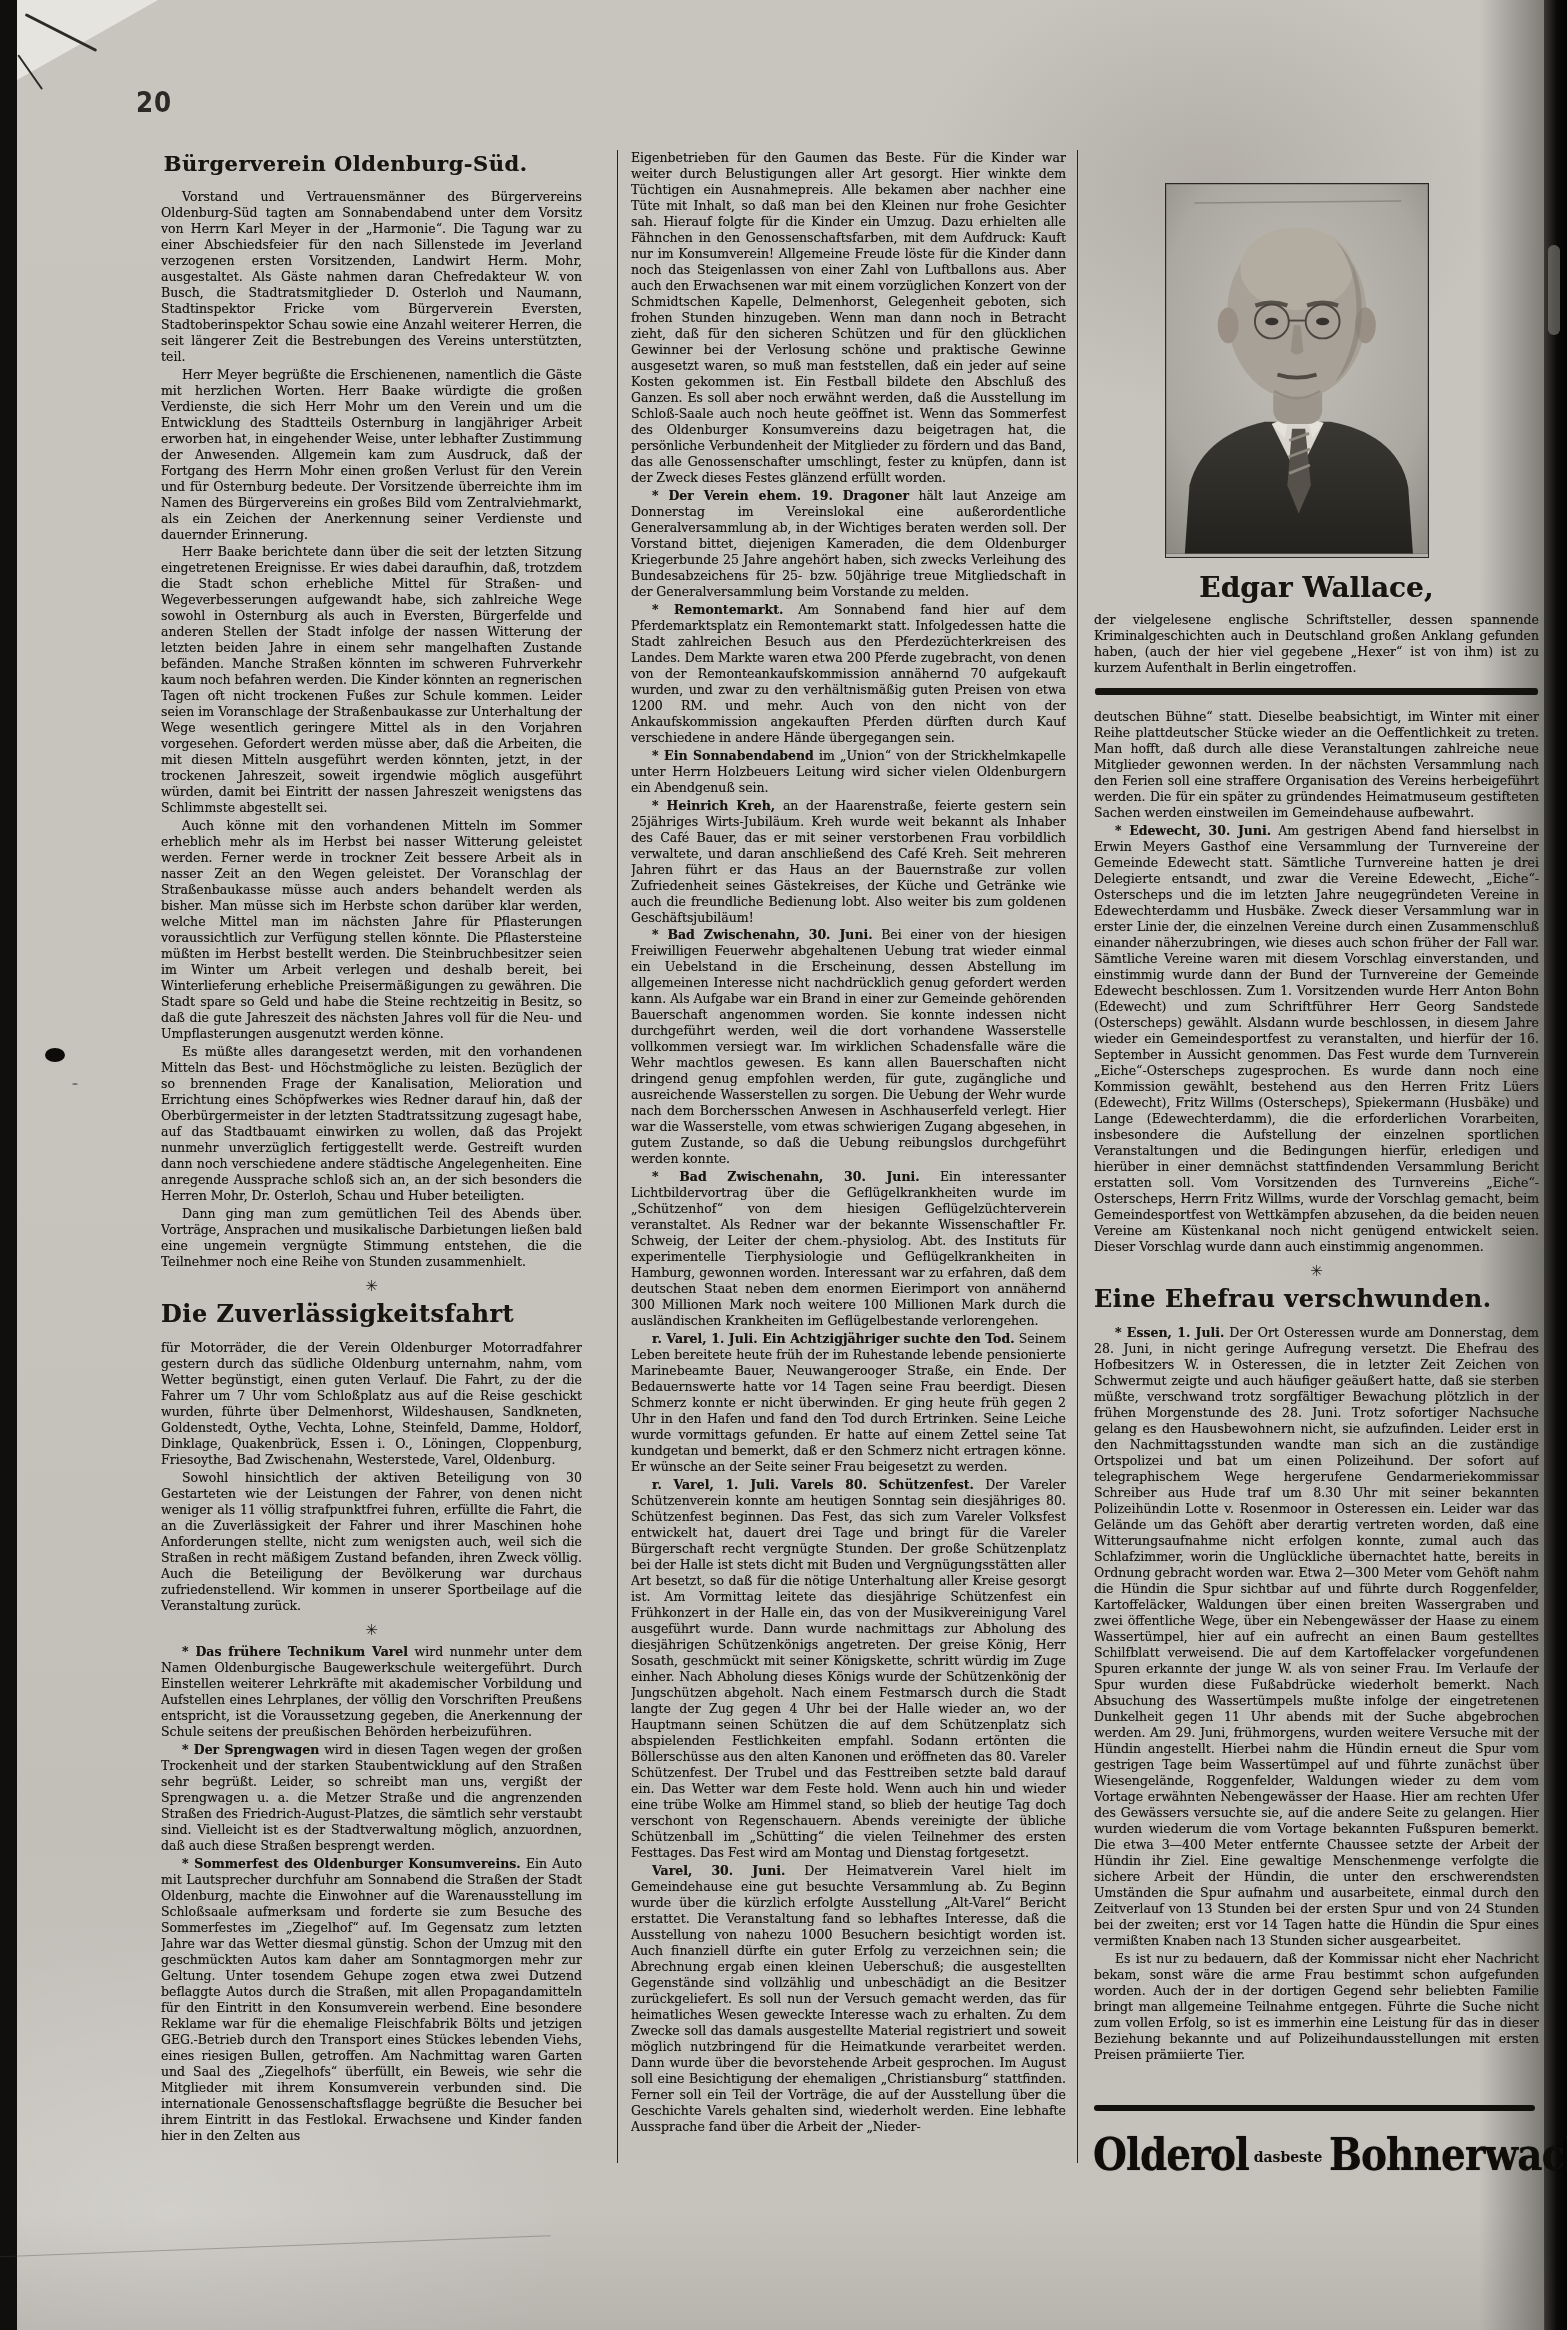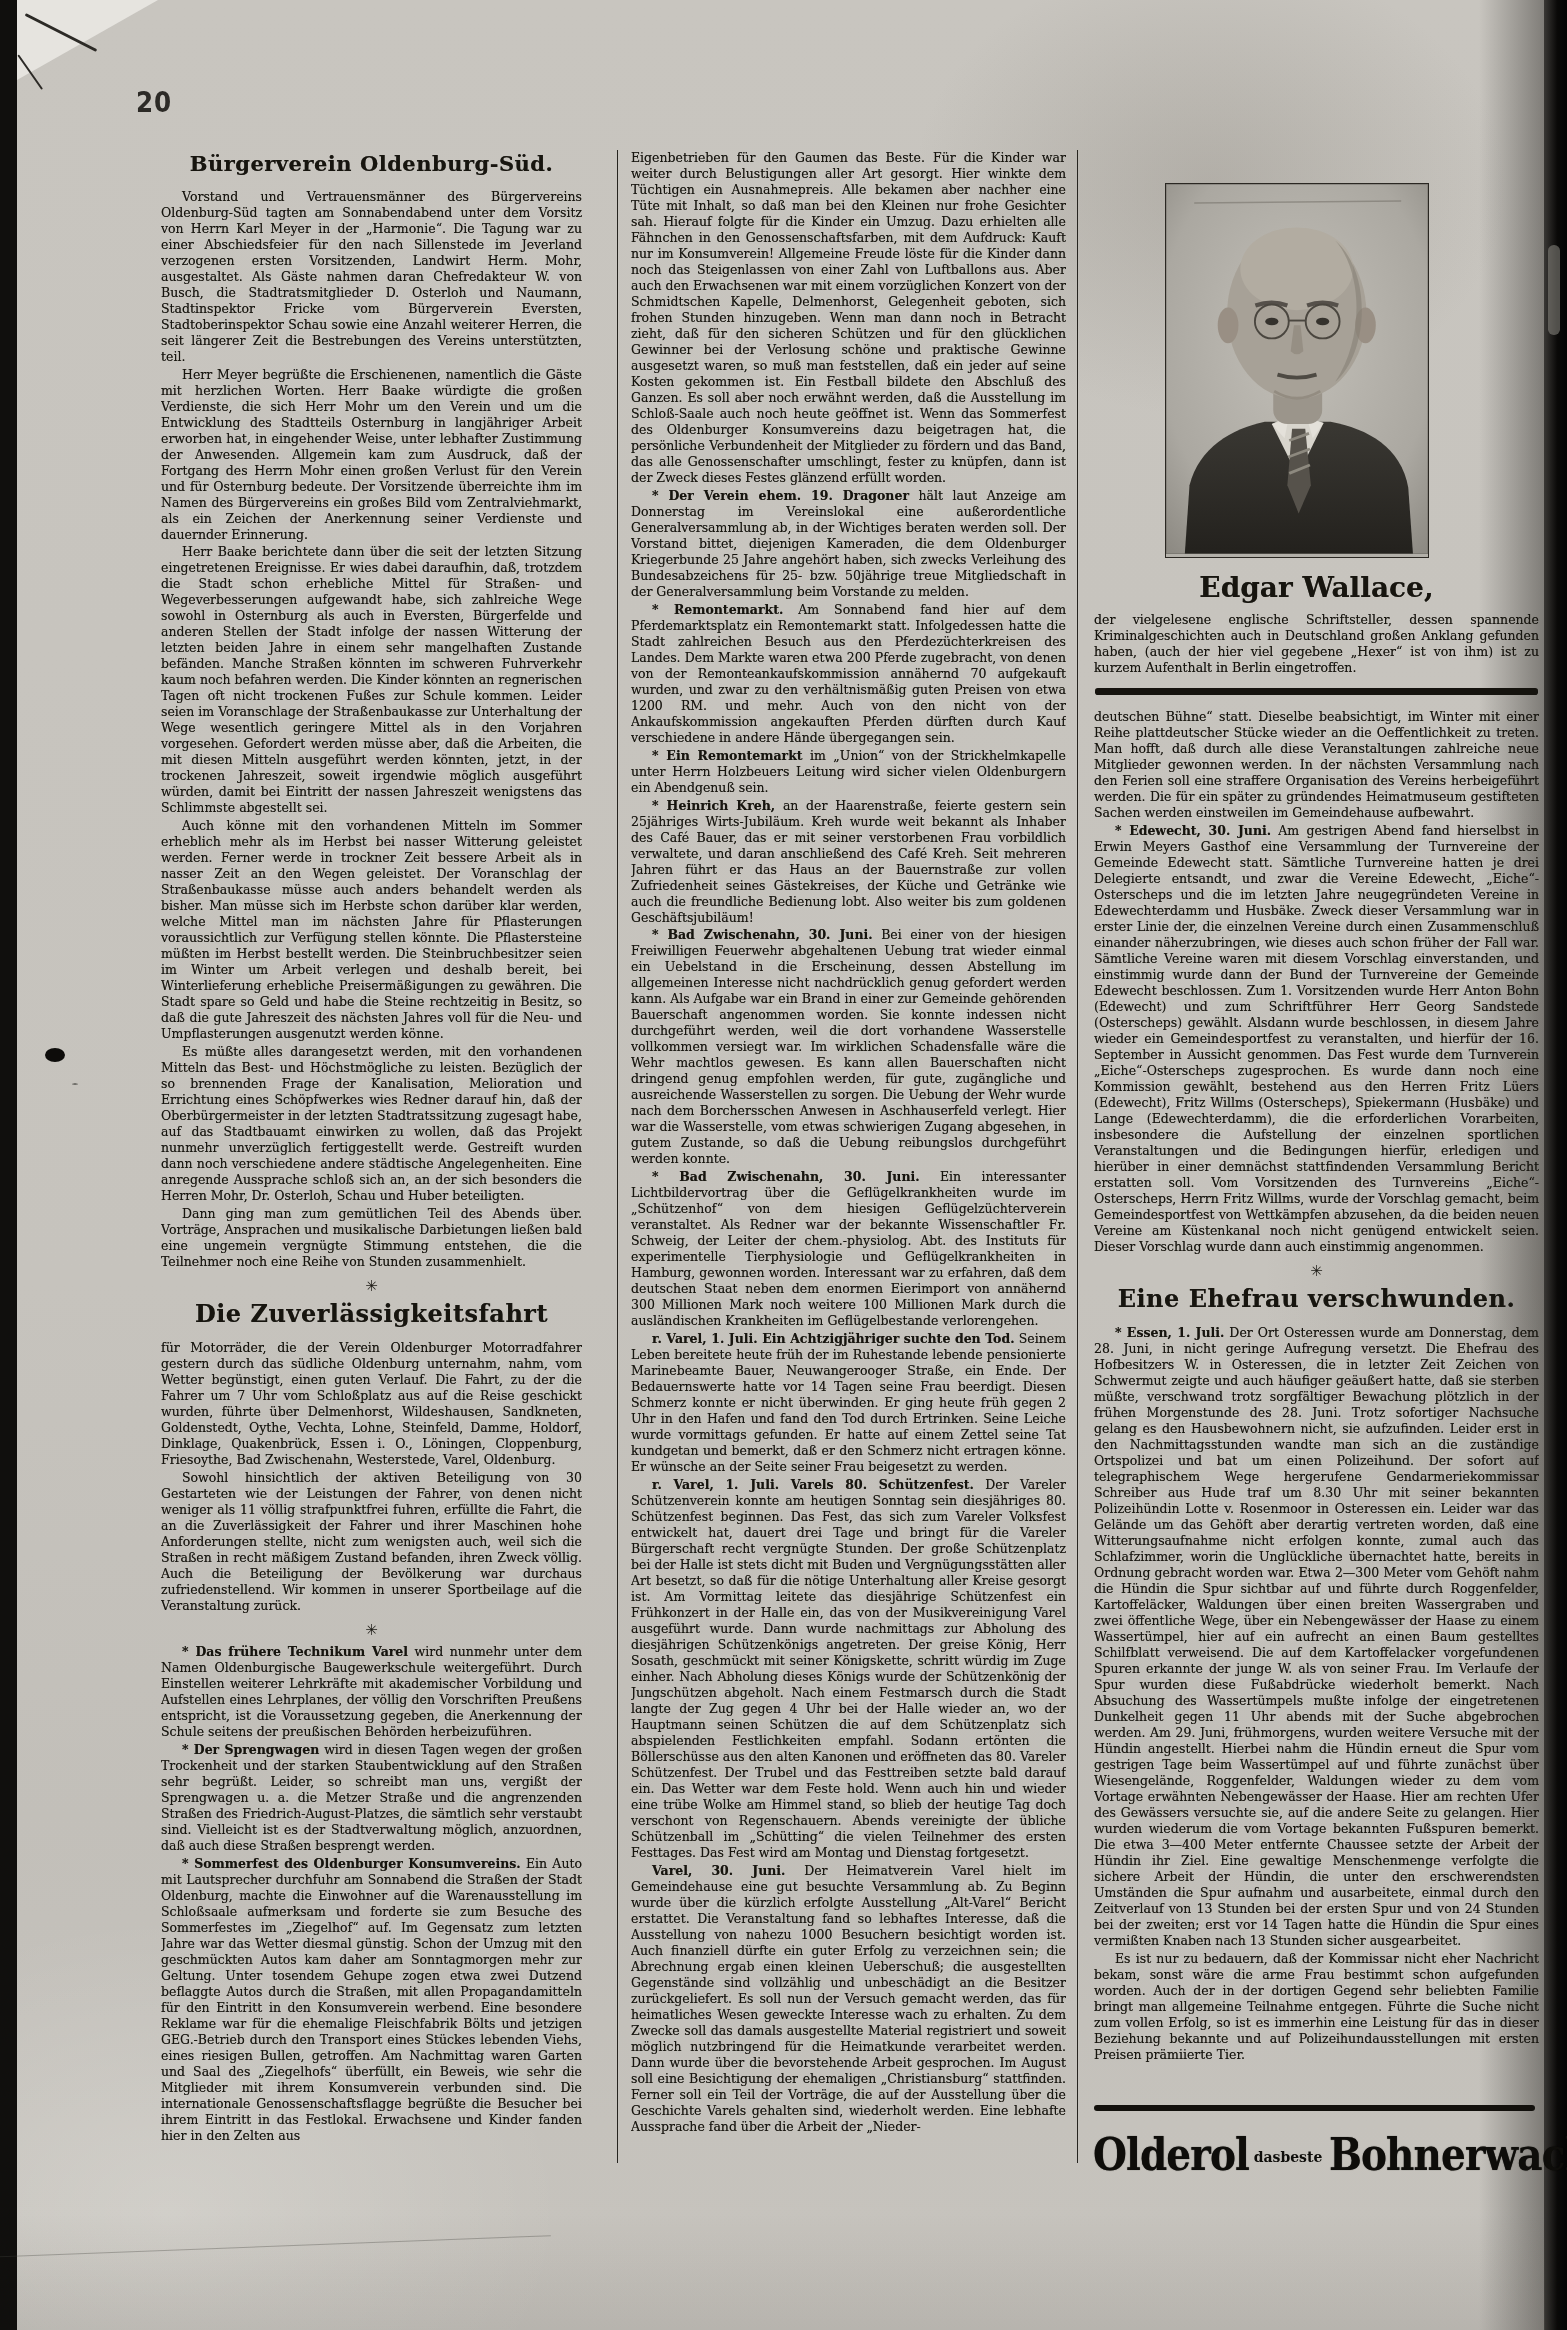--- a/index.html
+++ b/index.html
@@ -47,21 +47,21 @@
 
   
   .col{position:absolute;top:150px;overflow:hidden;color:#17150f;}
   #col1{left:161px;width:421px;height:2021px;top:141px;}
   #col2{left:631px;width:435px;height:2021px;}
   #col3{left:1094px;width:445px;height:1955px;}
   .col p{margin:0 0 1.9px 0;text-align:justify;font-size:12.5px;line-height:16px;
     hyphens:auto;-webkit-hyphens:auto;text-shadow:0 0 0.5px rgba(24,22,16,.55);}
   .col p.ind{text-indent:21px;}
   .col b{font-weight:700;margin-top:24px;}
-  .headline{font-weight:700;text-align:center;letter-spacing:0.5px;line-height:1.15;
+  .headline{font-weight:700;text-align:left;letter-spacing:0.5px;line-height:1.15;
     text-shadow:0 0 0.5px rgba(24,22,16,.6);}
   #col1 .h-main{font-size:21px;margin:11.3px 2.8px 12.2px 2.8px;}
   .h-big{font-size:24px;margin:2.8px 0 12.2px 0;}
   .sep{text-align:center;font-family:"DejaVu Sans","Liberation Sans",sans-serif;
     font-size:15px;margin:6.6px 0 5.7px 0;color:#1b1914;}
 
   
   #photo-frame{width:262px;height:373px;margin:33px 0 0 71px;border:1.4px solid #2a2722;
     background:#b3b0a9;position:relative;overflow:hidden;}
   #cap-name{font-size:28px;font-weight:700;text-align:center;margin:13px 0 8px 0;
@@ -114,21 +114,21 @@
   <div class="sep">✳</div>
   <p class="ind"><b>* Das frühere Technikum Varel</b> <span>wird nunmehr unter dem Namen Oldenburgische Baugewerkschule weitergeführt. Durch Einstellen weiterer Lehrkräfte mit akademischer Vorbildung und Aufstellen eines Lehrplanes, der völlig den Vorschriften Preußens entspricht, ist die Voraussetzung gegeben, die Anerkennung der Schule seitens der preußischen Behörden herbeizuführen.</span></p>
   <p class="ind"><b>* Der Sprengwagen</b> <span>wird in diesen Tagen wegen der großen Trockenheit und der starken Staubentwicklung auf den Straßen sehr begrüßt. Leider, so schreibt man uns, vergißt der Sprengwagen u. a. die Metzer Straße und die angrenzenden Straßen des Friedrich-August-Platzes, die sämtlich sehr verstaubt sind. Vielleicht ist es der Stadtverwaltung möglich, anzuordnen, daß auch diese Straßen besprengt werden.</span></p>
   <p class="ind"><b>* Sommerfest des Oldenburger Konsumvereins.</b> <span>Ein Auto mit Lautsprecher durchfuhr am Sonnabend die Straßen der Stadt Oldenburg, machte die Einwohner auf die Warenausstellung im Schloßsaale aufmerksam und forderte sie zum Besuche des Sommerfestes im „Ziegelhof“ auf. Im Gegensatz zum letzten Jahre war das Wetter diesmal günstig. Schon der Umzug mit den geschmückten Autos kam daher am Sonntagmorgen mehr zur Geltung. Unter tosendem Gehupe zogen etwa zwei Dutzend beflaggte Autos durch die Straßen, mit allen Propagandamitteln für den Eintritt in den Konsumverein werbend. Eine besondere Reklame war für die ehemalige Fleischfabrik Bölts und jetzigen GEG.-Betrieb durch den Transport eines Stückes lebenden Viehs, eines riesigen Bullen, getroffen. Am Nachmittag waren Garten und Saal des „Ziegelhofs“ überfüllt, ein Beweis, wie sehr die Mitglieder mit ihrem Konsumverein verbunden sind. Die internationale Genossenschaftsflagge begrüßte die Besucher bei ihrem Eintritt in das Festlokal. Erwachsene und Kinder fanden hier in den Zelten aus</span></p>
 </div>
 
 <div class="col" id="col2">
   <p>Eigenbetrieben für den Gaumen das Beste. Für die Kinder war weiter durch Belustigungen aller Art gesorgt. Hier winkte dem Tüchtigen ein Ausnahmepreis. Alle bekamen aber nachher eine Tüte mit Inhalt, so daß man bei den Kleinen nur frohe Gesichter sah. Hierauf folgte für die Kinder ein Umzug. Dazu erhielten alle Fähnchen in den Genossenschaftsfarben, mit dem Aufdruck: Kauft nur im Konsumverein! Allgemeine Freude löste für die Kinder dann noch das Steigenlassen von einer Zahl von Luftballons aus. Aber auch den Erwachsenen war mit einem vorzüglichen Konzert von der Schmidtschen Kapelle, Delmenhorst, Gelegenheit geboten, sich frohen Stunden hinzugeben. Wenn man dann noch in Betracht zieht, daß für den sicheren Schützen und für den glücklichen Gewinner bei der Verlosung schöne und praktische Gewinne ausgesetzt waren, so muß man feststellen, daß ein jeder auf seine Kosten gekommen ist. Ein Festball bildete den Abschluß des Ganzen. Es soll aber noch erwähnt werden, daß die Ausstellung im Schloß-Saale auch noch heute geöffnet ist. Wenn das Sommerfest des Oldenburger Konsumvereins dazu beigetragen hat, die persönliche Verbundenheit der Mitglieder zu fördern und das Band, das alle Genossenschafter umschlingt, fester zu knüpfen, dann ist der Zweck dieses Festes glänzend erfüllt worden.</p>
   <p class="ind"><b>* Der Verein ehem. 19. Dragoner</b> <span>hält laut Anzeige am Donnerstag im Vereinslokal eine außerordentliche Generalversammlung ab, in der Wichtiges beraten werden soll. Der Vorstand bittet, diejenigen Kameraden, die dem Oldenburger Kriegerbunde 25 Jahre angehört haben, sich zwecks Verleihung des Bundesabzeichens für 25- bzw. 50jährige treue Mitgliedschaft in der Generalversammlung beim Vorstande zu melden.</span></p>
   <p class="ind"><b>* Remontemarkt.</b> <span>Am Sonnabend fand hier auf dem Pferdemarktsplatz ein Remontemarkt statt. Infolgedessen hatte die Stadt zahlreichen Besuch aus den Pferdezüchterkreisen des Landes. Dem Markte waren etwa 200 Pferde zugebracht, von denen von der Remonteankaufskommission annähernd 70 aufgekauft wurden, und zwar zu den verhältnismäßig guten Preisen von etwa 1200 RM. und mehr. Auch von den nicht von der Ankaufskommission angekauften Pferden dürften durch Kauf verschiedene in andere Hände übergegangen sein.</span></p>
-  <p class="ind"><b>* Ein Remontemarkt</b> <span>im „Union“ von der Strickhelmkapelle unter Herrn Holzbeuers Leitung wird sicher vielen Oldenburgern ein Abendgenuß sein.</span></p>
+  <p class="ind"><b>* Ein Sonnabendabend</b> <span>im „Union“ von der Strickhelmkapelle unter Herrn Holzbeuers Leitung wird sicher vielen Oldenburgern ein Abendgenuß sein.</span></p>
   <p class="ind"><b>* Heinrich Kreh,</b> <span>an der Haarenstraße, feierte gestern sein 25jähriges Wirts-Jubiläum. Kreh wurde weit bekannt als Inhaber des Café Bauer, das er mit seiner verstorbenen Frau vorbildlich verwaltete, und daran anschließend des Café Kreh. Seit mehreren Jahren führt er das Haus an der Bauernstraße zur vollen Zufriedenheit seines Gästekreises, der Küche und Getränke wie auch die freundliche Bedienung lobt. Also weiter bis zum goldenen Geschäftsjubiläum!</span></p>
   <p class="ind"><b>* Bad Zwischenahn, 30. Juni.</b> <span>Bei einer von der hiesigen Freiwilligen Feuerwehr abgehaltenen Uebung trat wieder einmal ein Uebelstand in die Erscheinung, dessen Abstellung im allgemeinen Interesse nicht nachdrücklich genug gefordert werden kann. Als Aufgabe war ein Brand in einer zur Gemeinde gehörenden Bauerschaft angenommen worden. Sie konnte indessen nicht durchgeführt werden, weil die dort vorhandene Wasserstelle vollkommen versiegt war. Im wirklichen Schadensfalle wäre die Wehr machtlos gewesen. Es kann allen Bauerschaften nicht dringend genug empfohlen werden, für gute, zugängliche und ausreichende Wasserstellen zu sorgen. Die Uebung der Wehr wurde nach dem Borchersschen Anwesen in Aschhauserfeld verlegt. Hier war die Wasserstelle, vom etwas schwierigen Zugang abgesehen, in gutem Zustande, so daß die Uebung reibungslos durchgeführt werden konnte.</span></p>
   <p class="ind"><b>* Bad Zwischenahn, 30. Juni.</b> <span>Ein interessanter Lichtbildervortrag über die Geflügelkrankheiten wurde im „Schützenhof“ von dem hiesigen Geflügelzüchterverein veranstaltet. Als Redner war der bekannte Wissenschaftler Fr. Schweig, der Leiter der chem.-physiolog. Abt. des Instituts für experimentelle Tierphysiologie und Geflügelkrankheiten in Hamburg, gewonnen worden. Interessant war zu erfahren, daß dem deutschen Staat neben dem enormen Eierimport von annähernd 300 Millionen Mark noch weitere 100 Millionen Mark durch die ausländischen Krankheiten im Geflügelbestande verlorengehen.</span></p>
   <p class="ind"><b>r. Varel, 1. Juli. Ein Achtzigjähriger suchte den Tod.</b> <span>Seinem Leben bereitete heute früh der im Ruhestande lebende pensionierte Marinebeamte Bauer, Neuwangerooger Straße, ein Ende. Der Bedauernswerte hatte vor 14 Tagen seine Frau beerdigt. Diesen Schmerz konnte er nicht überwinden. Er ging heute früh gegen 2 Uhr in den Hafen und fand den Tod durch Ertrinken. Seine Leiche wurde vormittags gefunden. Er hatte auf einem Zettel seine Tat kundgetan und bemerkt, daß er den Schmerz nicht ertragen könne. Er wünsche an der Seite seiner Frau beigesetzt zu werden.</span></p>
   <p class="ind"><b>r. Varel, 1. Juli. Varels 80. Schützenfest.</b> <span>Der Vareler Schützenverein konnte am heutigen Sonntag sein diesjähriges 80. Schützenfest beginnen. Das Fest, das sich zum Vareler Volksfest entwickelt hat, dauert drei Tage und bringt für die Vareler Bürgerschaft recht vergnügte Stunden. Der große Schützenplatz bei der Halle ist stets dicht mit Buden und Vergnügungsstätten aller Art besetzt, so daß für die nötige Unterhaltung aller Kreise gesorgt ist. Am Vormittag leitete das diesjährige Schützenfest ein Frühkonzert in der Halle ein, das von der Musikvereinigung Varel ausgeführt wurde. Dann wurde nachmittags zur Abholung des diesjährigen Schützenkönigs angetreten. Der greise König, Herr Sosath, geschmückt mit seiner Königskette, schritt würdig im Zuge einher. Nach Abholung dieses Königs wurde der Schützenkönig der Jungschützen abgeholt. Nach einem Festmarsch durch die Stadt langte der Zug gegen 4 Uhr bei der Halle wieder an, wo der Hauptmann seinen Schützen die auf dem Schützenplatz sich abspielenden Festlichkeiten empfahl. Sodann ertönten die Böllerschüsse aus den alten Kanonen und eröffneten das 80. Vareler Schützenfest. Der Trubel und das Festtreiben setzte bald darauf ein. Das Wetter war dem Feste hold. Wenn auch hin und wieder eine trübe Wolke am Himmel stand, so blieb der heutige Tag doch verschont von Regenschauern. Abends vereinigte der übliche Schützenball im „Schütting“ die vielen Teilnehmer des ersten Festtages. Das Fest wird am Montag und Dienstag fortgesetzt.</span></p>
   <p class="ind"><b>Varel, 30. Juni.</b> <span>Der Heimatverein Varel hielt im Gemeindehause eine gut besuchte Versammlung ab. Zu Beginn wurde über die kürzlich erfolgte Ausstellung „Alt-Varel“ Bericht erstattet. Die Veranstaltung fand so lebhaftes Interesse, daß die Ausstellung von nahezu 1000 Besuchern besichtigt worden ist. Auch finanziell dürfte ein guter Erfolg zu verzeichnen sein; die Abrechnung ergab einen kleinen Ueberschuß; die ausgestellten Gegenstände sind vollzählig und unbeschädigt an die Besitzer zurückgeliefert. Es soll nun der Versuch gemacht werden, das für heimatliches Wesen geweckte Interesse wach zu erhalten. Zu dem Zwecke soll das damals ausgestellte Material registriert und soweit möglich nutzbringend für die Heimatkunde verarbeitet werden. Dann wurde über die bevorstehende Arbeit gesprochen. Im August soll eine Besichtigung der ehemaligen „Christiansburg“ stattfinden. Ferner soll ein Teil der Vorträge, die auf der Ausstellung über die Geschichte Varels gehalten sind, wiederholt werden. Eine lebhafte Aussprache fand über die Arbeit der „Nieder-</span></p>
 </div>
 
 <div class="col" id="col3">
   <div id="photo-frame">

